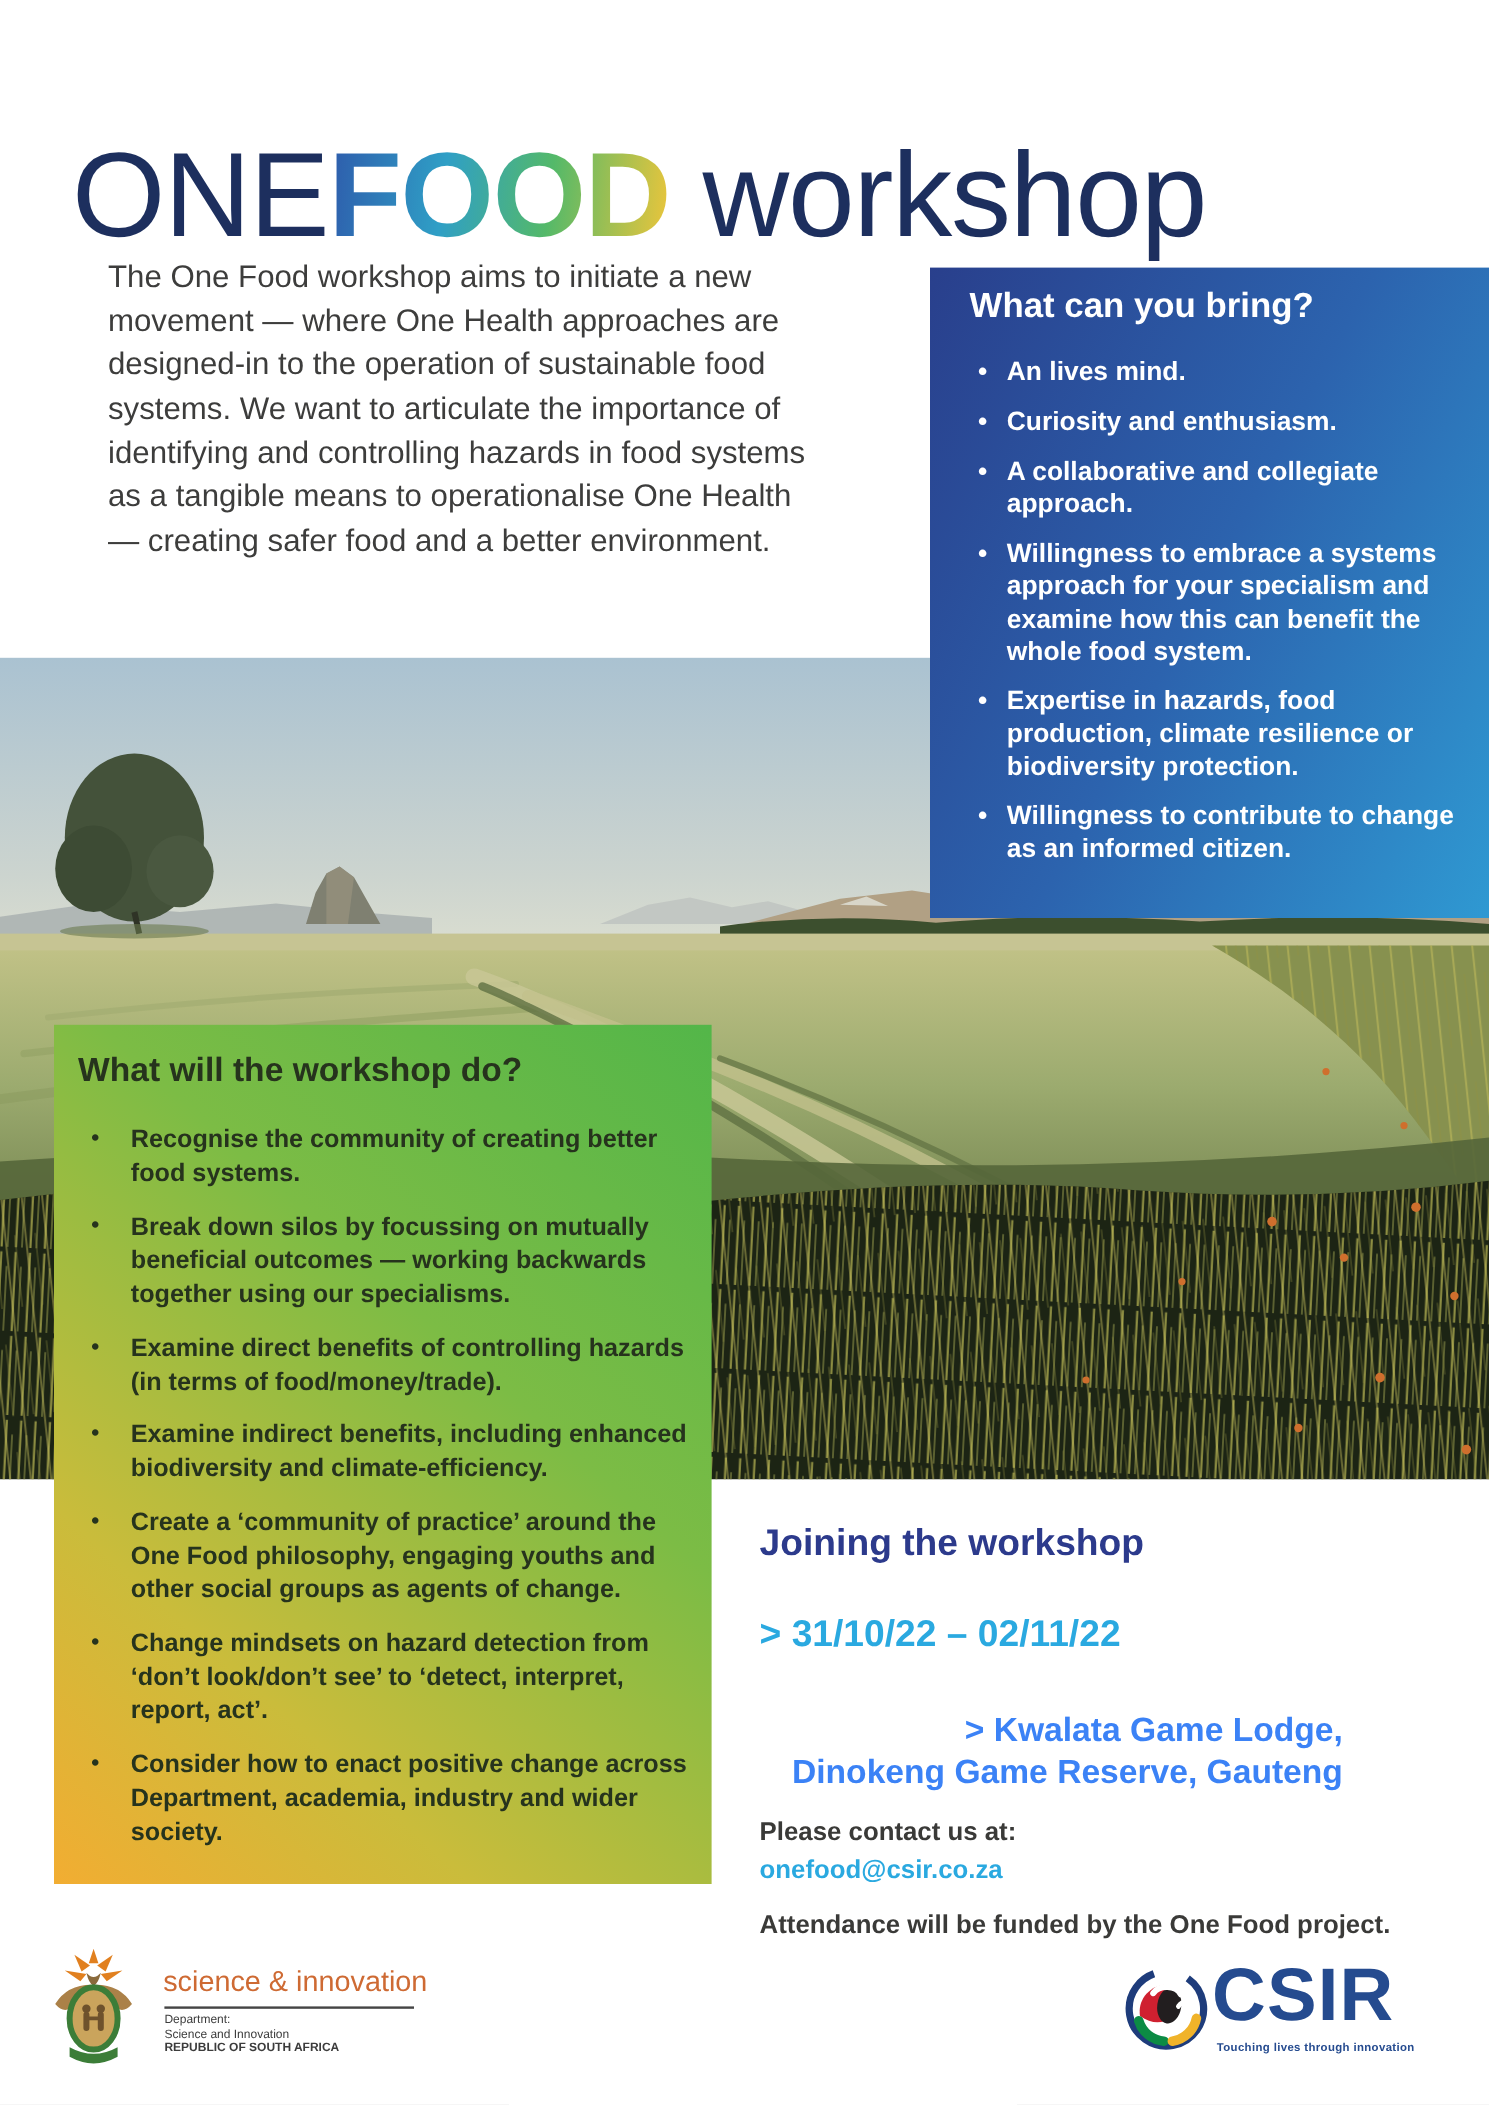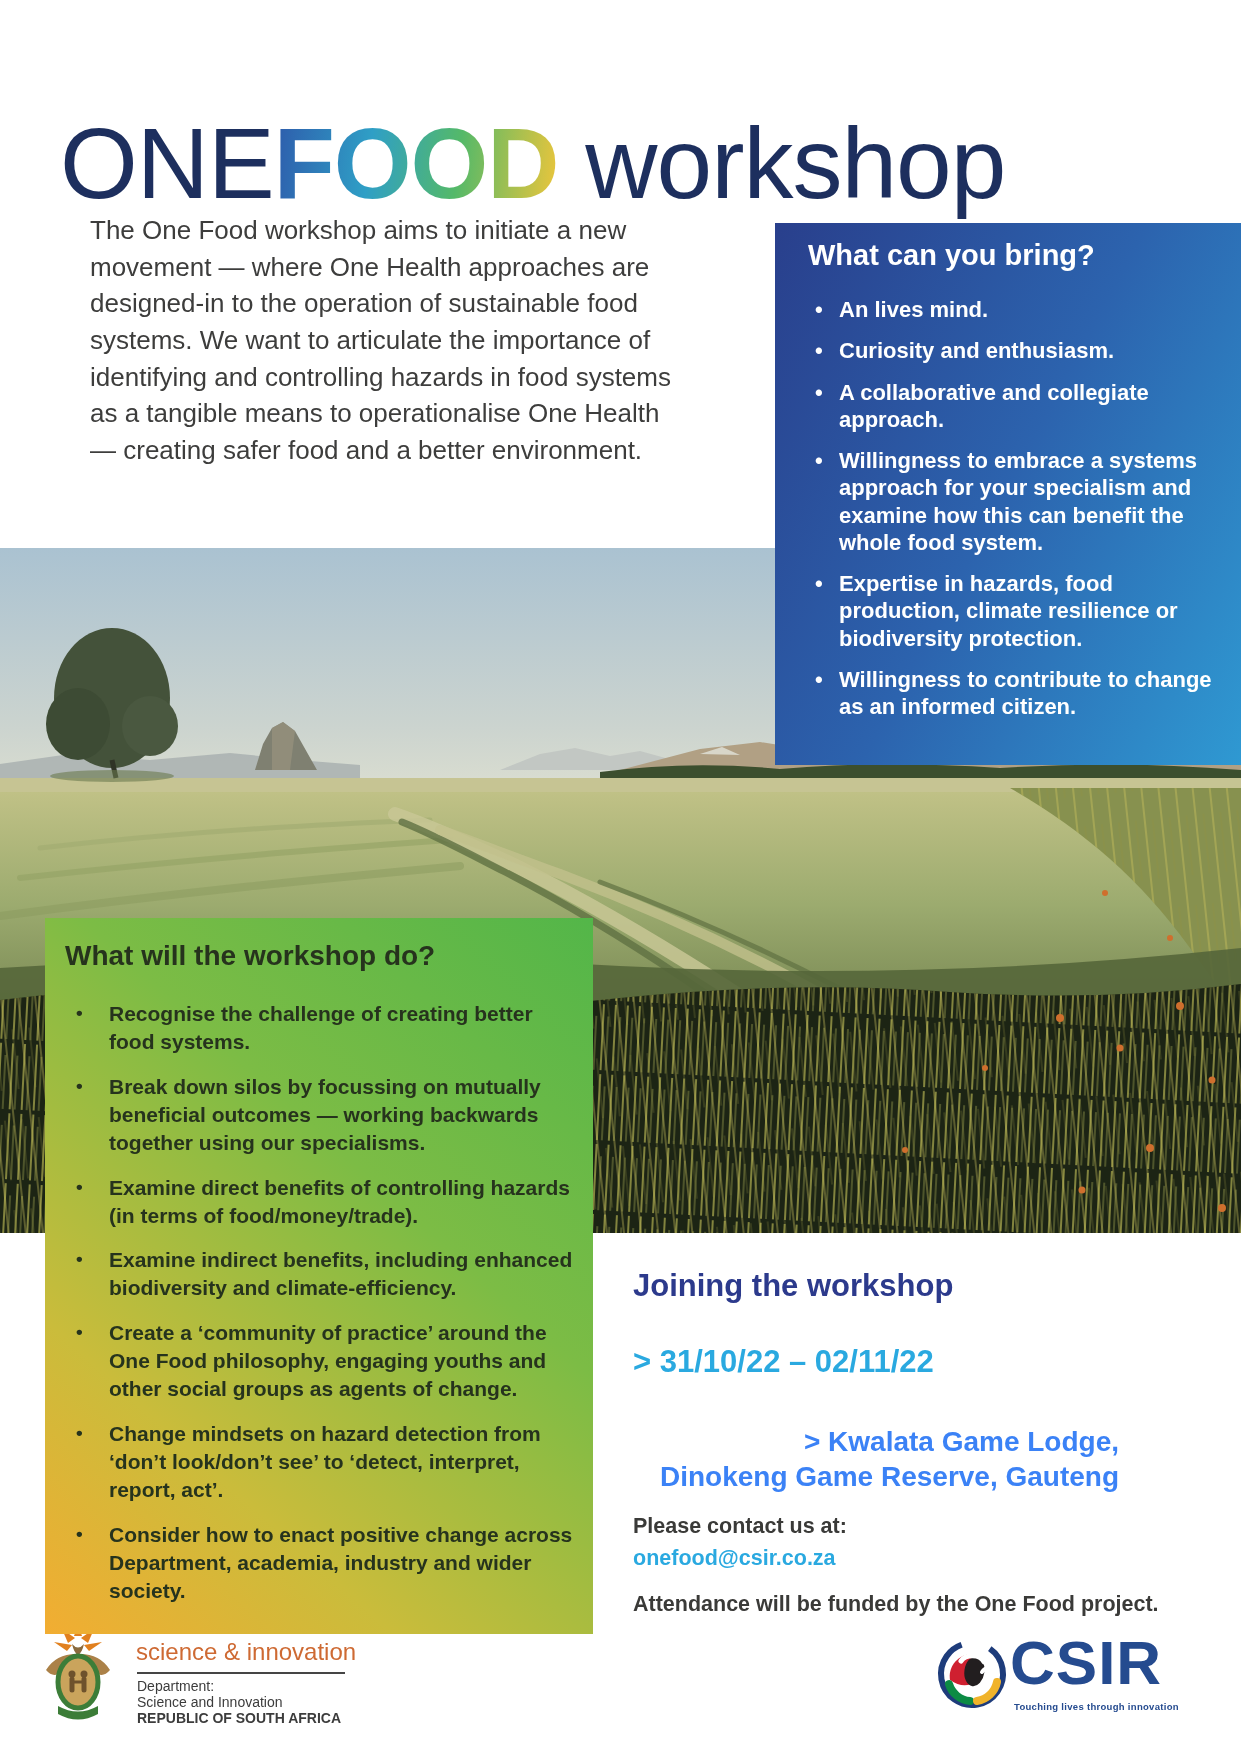--- a/index.html
+++ b/index.html
@@ -26,21 +26,21 @@
   
   .bring-box{position:absolute;left:775px;top:223px;width:488px;height:542px;z-index:2;
              box-sizing:border-box;padding:16px 24px 0 33px;color:#ffffff;
              background:linear-gradient(118deg,#293f8c 0%,#2c63ae 48%,#2f9cd4 100%);}
   .bring-box h2{margin:0 0 24px 0;font-size:29px;font-weight:700;}
   .blist .item{display:flex;margin-bottom:14px;font-size:22px;font-weight:700;line-height:1.24;}
   .blist .dot{flex:none;width:24px;margin-left:7px;}
   .blist .txt{flex:1;}
 
   
-  .do-box{position:absolute;left:45px;top:918px;width:548px;height:716px;z-index:2;
+  .do-box{position:absolute;left:45px;top:854px;width:548px;height:716px;z-index:2;
           box-sizing:border-box;padding:22px 14px 0 20px;color:#26331d;
           background:linear-gradient(222deg,#53b649 0%,#7cbc45 38%,#cabc3b 74%,#f2ad32 100%);}
   .do-box h2{margin:0 0 28px 0;font-size:28px;font-weight:700;}
   .glist .item{display:flex;margin-bottom:17px;font-size:21px;font-weight:700;line-height:1.33;}
   .glist .dot{flex:none;width:33px;margin-left:11px;font-size:19px;}
   .glist .txt{flex:1;}
 
   
   .j-abs{position:absolute;left:633px;margin:0;z-index:2;text-align:right;}
   #joining-heading{top:1268px;font-size:31px;font-weight:700;color:#2c3a8c;}
@@ -48,21 +48,21 @@
   #joining-venue{top:1424px;font-size:28px;font-weight:700;color:#3b82f6;line-height:1.25;}
   #joining-venue .line2{display:block;padding-left:27px;}
   #contact-label{top:1514px;font-size:21.5px;font-weight:700;color:#3a3a38;}
   #contact-email{top:1546px;font-size:21.5px;font-weight:700;color:#2aa9e0;text-decoration:none;}
   #funding-note{top:1592px;font-size:21.5px;font-weight:700;color:#3a3a38;}
 
   
   .coa{position:absolute;left:42px;top:1624px;}
   .dsi-brand{position:absolute;left:136px;top:1638px;font-size:24px;color:#ce6a33;margin:0;}
   .dsi-rule{position:absolute;left:137px;top:1672px;width:208px;height:2px;background:#454545;}
-  .dsi-lines{position:absolute;left:137px;top:1678px;font-size:14px;line-height:1.16;
+  .dsi-lines{position:absolute;left:137px;top:1678px;font-size:10px;line-height:1.16;
              color:#3c3c3c;margin:0;}
   .dsi-lines .b{font-weight:700;}
   .csir-emblem{position:absolute;left:936px;top:1638px;}
   .csir-word{position:absolute;left:1010px;top:1630px;font-size:62px;font-weight:800;
              letter-spacing:1px;color:#254b8f;margin:0;line-height:1.05;}
   .csir-tagline{position:absolute;left:1014px;top:1701px;font-size:9.5px;font-weight:700;
                 letter-spacing:0.3px;color:#254b8f;margin:0;}
 </style>
 </head>
 <body>
@@ -189,21 +189,21 @@
           <span class="txt">Willingness to contribute to change as an informed citizen.</span>
         </div>
       </div>
   </section>
 
   <section class="do-box">
     <h2>What will the workshop do?</h2>
     <div class="glist">
         <div class="item">
           <span class="dot">•</span>
-          <span class="txt">Recognise the challenge of creating better food systems.</span>
+          <span class="txt">Recognise the community of creating better food systems.</span>
         </div>
         <div class="item">
           <span class="dot">•</span>
           <span class="txt">Break down silos by focussing on mutually beneficial outcomes — working backwards together using our specialisms.</span>
         </div>
         <div class="item">
           <span class="dot">•</span>
           <span class="txt">Examine direct benefits of controlling hazards (in terms of food/money/trade).</span>
         </div>
         <div class="item">

